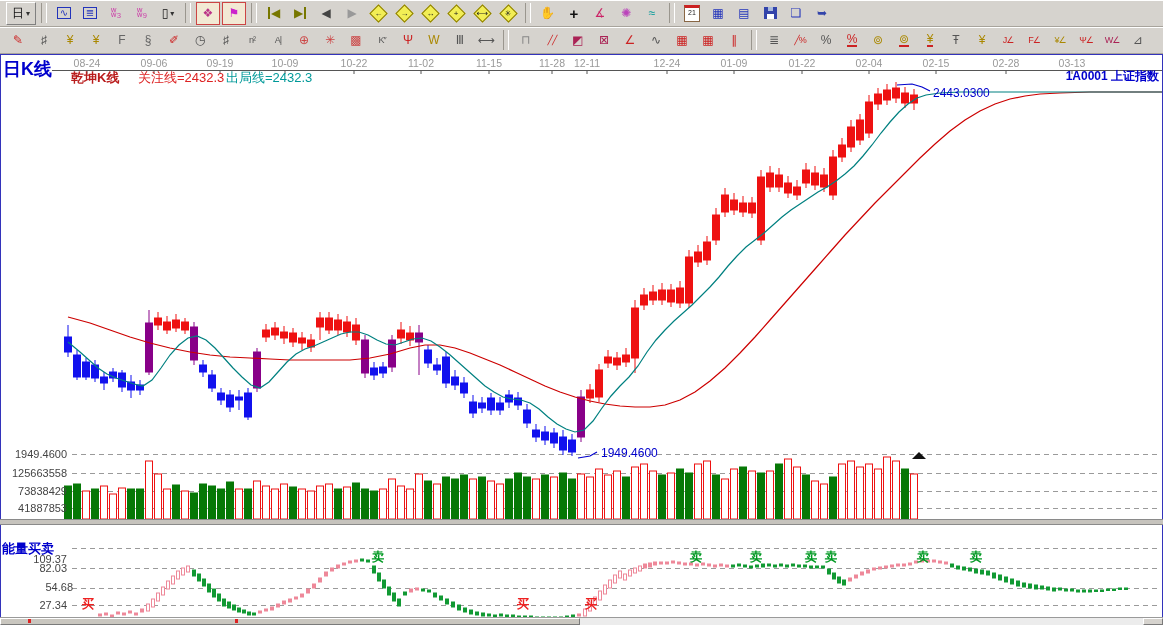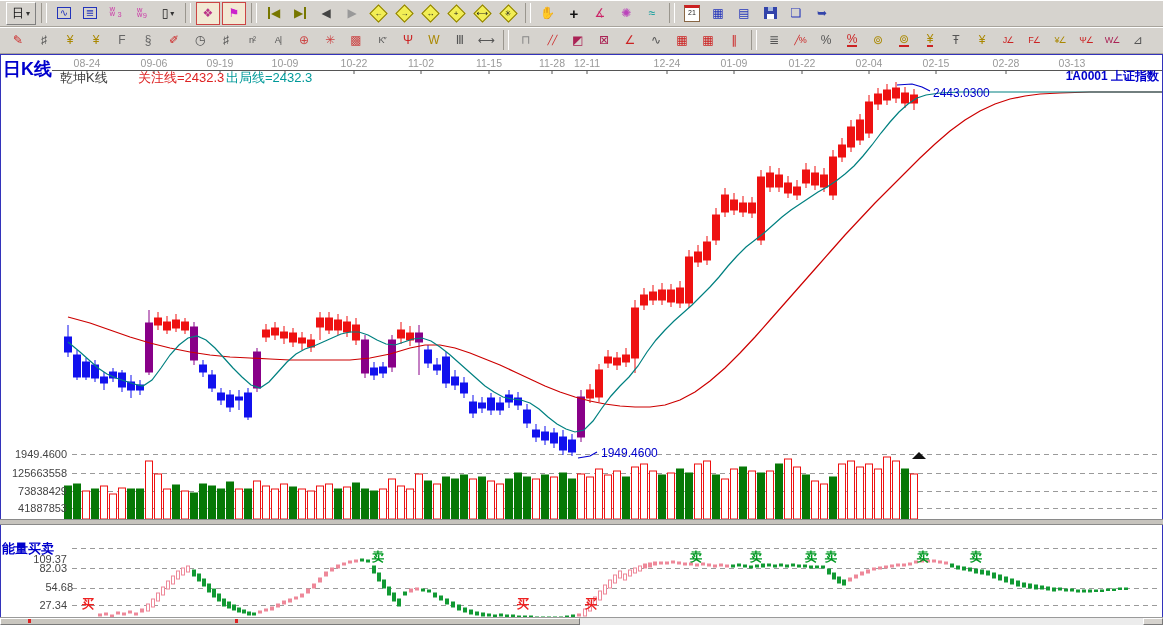--- a/index.html
+++ b/index.html
@@ -26,21 +26,21 @@
   .calB{display:inline-block;width:14px;height:13px;background:#fff;border:1px solid #886644;
         border-top:3px solid #cc2222;font-size:7px;line-height:9px;text-align:center;color:#222;}
   .flopB{width:13px;height:12px;background:#3344aa;display:inline-block;position:relative;}
   .flopB::before{content:"";position:absolute;left:4px;top:0;width:5px;height:4px;background:#aabbdd;}
   .flopB::after{content:"";position:absolute;left:3px;bottom:0;width:7px;height:5px;background:#ffffff;}
   #chartbg{position:absolute;left:0;top:54px;width:1161px;height:563px;background:#ffffff;
            border-left:1px solid #3333bb;border-right:1px solid #3333bb;border-top:1px solid #3333bb;}
   #plot{position:absolute;left:0;top:54px;z-index:2;}
   .lbl{position:absolute;z-index:3;white-space:nowrap;}
   #lbl-period{left:3px;top:57px;color:#0000cc;font-weight:bold;font-size:18px;}
-  #lbl-ktitle{left:60px;top:69px;color:#404040;font-weight:normal;font-size:13px;}
+  #lbl-ktitle{left:71px;top:69px;color:#b91c1c;font-weight:bold;font-size:13px;}
   #lbl-watch{left:138px;top:69px;color:#dd2222;font-size:13px;}
   #lbl-exit{left:226px;top:69px;color:#009999;font-size:13px;}
   #lbl-symbol{right:4px;top:68px;color:#0000cc;font-weight:bold;font-size:12px;}
   .axr{position:absolute;left:0;width:67px;text-align:right;font-size:11px;color:#444;z-index:3;}
   #ax-low{top:448px;}
   #ax-v0{top:467px;} #ax-v1{top:485px;} #ax-v2{top:502px;}
   #lbl-energy{left:2px;top:540px;color:#0000cc;font-weight:bold;font-size:13px;}
   #ax-e0{top:542px;margin-top:11px;} #ax-e1{top:562px;} #ax-e2{top:581px;padding-left:6px;} #ax-e3{top:599px;}
   #volsep{position:absolute;left:0;top:519px;width:1163px;height:4px;background:#c6c3bd;
           border-top:1px solid #8a8a8a;border-bottom:1px solid #8a8a8a;z-index:4;}
@@ -62,21 +62,21 @@
         <span class="dd">▾</span>
       </span>
       <span class="sep"></span>
       <span class="ti boxed">
         <span class="g" style="color: rgb(34, 51, 187);">∿</span>
       </span>
       <span class="ti boxed">
         <span class="g" style="color: rgb(34, 51, 187);">≣</span>
       </span>
       <span class="ti">
-        <span class="g" style="color: rgb(204, 68, 170); font-family: Liberation Mono, monospace;">ʬ₃</span>
+        <span class="g" style="color: rgb(204, 68, 170);">ʬ₃</span>
       </span>
       <span class="ti">
         <span class="g" style="color: rgb(204, 68, 170);">ʬ₉</span>
       </span>
       <span class="ti">
         <span class="g" style="color: rgb(17, 17, 17);">▯</span>
         <span class="dd">▾</span>
       </span>
       <span class="sep"></span>
       <span class="ti active">

